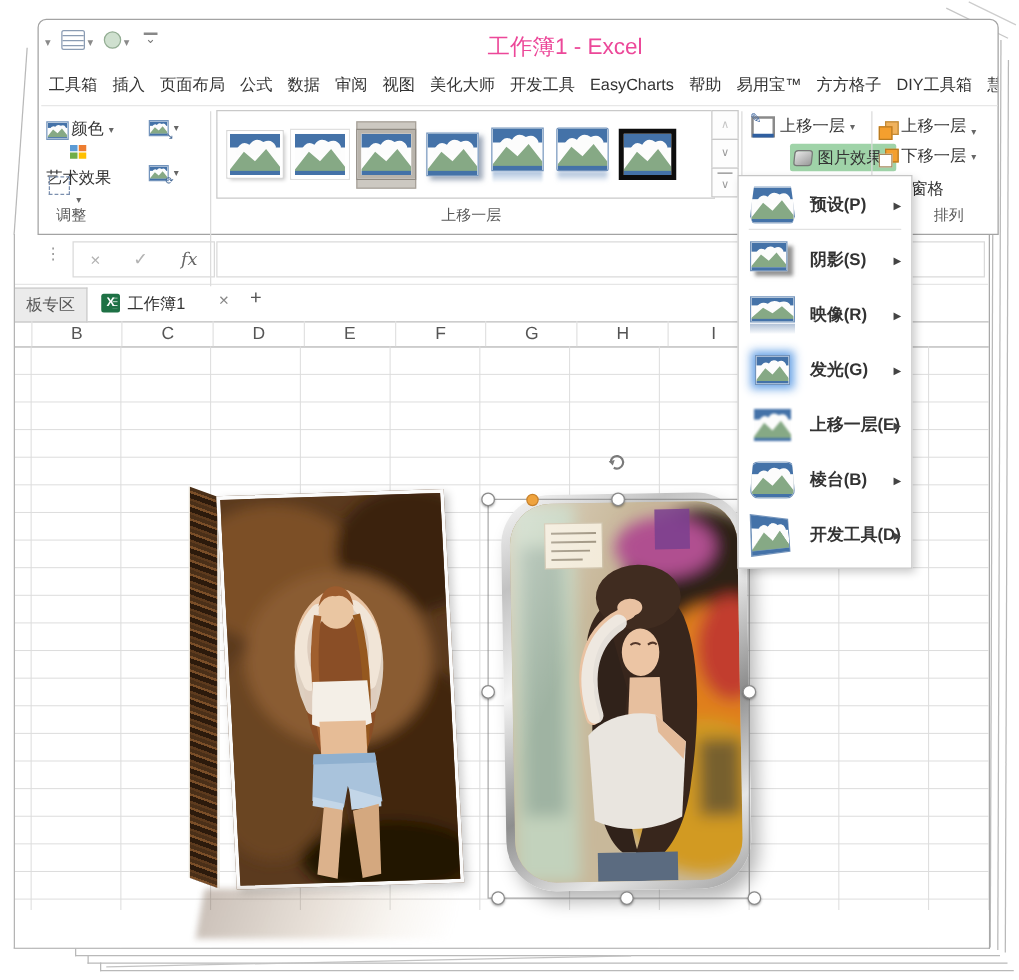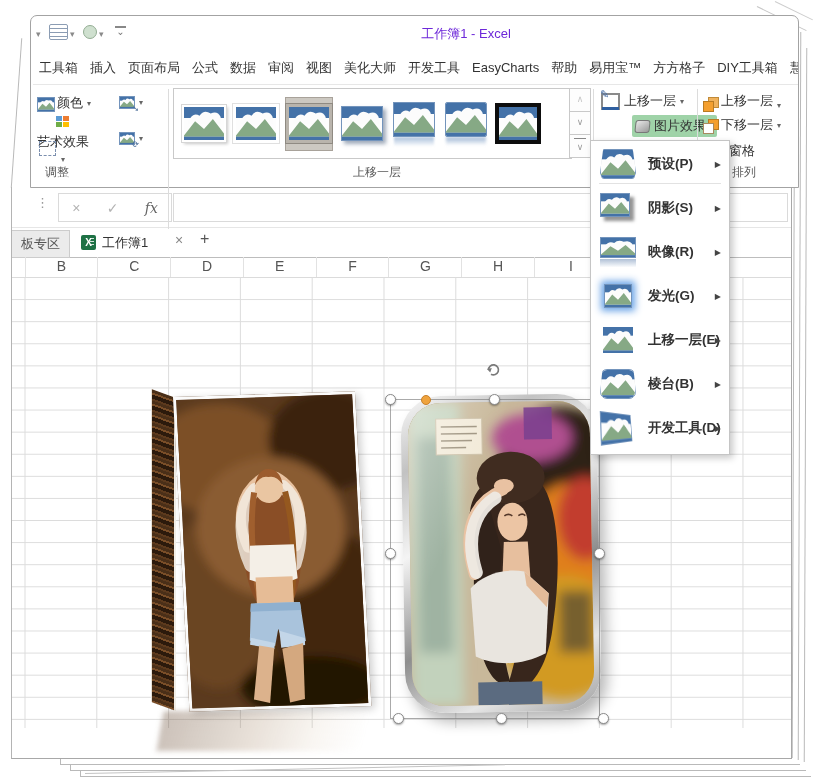--- a/index.html
+++ b/index.html
@@ -14,21 +14,21 @@
   
   #ribbon-win{position:absolute;left:30px;top:15px;width:767px;height:171px;background:#fff;
               border:1px solid #a3a3a3;border-radius:7px 7px 0 0;z-index:20;}
   #qat{position:absolute;left:0;top:0;width:100%;height:36px;}
   .qat-caret{position:absolute;top:13px;font-size:9px;color:#8a8a8a;}
   #qat-grid-icon{position:absolute;left:18px;top:8px;width:17px;height:14px;border:1px solid #8b9cb3;border-radius:2px;}
   #qat-grid-icon i{display:block;height:3px;border-bottom:1px solid #8b9cb3;}
   #qat-circle-icon{position:absolute;left:52px;top:9px;width:12px;height:12px;border-radius:50%;
                    background:#cfe0cf;border:1px solid #93ad93;}
   #qat-custom-icon{position:absolute;left:84px;top:10px;width:11px;color:#777;font-size:10px;line-height:6px;text-align:center;border-top:2px solid #888;padding-top:1px;}
-  #win-title{position:absolute;left:300px;top:9px;width:270px;text-align:center;font-size:13px;color:#6d28d9;}
+  #win-title{position:absolute;left:286px;top:9px;width:270px;text-align:center;font-size:18px;color:#ec4899;}
   #ribbon-tabs{position:absolute;left:2px;top:37px;right:0;height:31px;display:flex;overflow:hidden;
                border-bottom:1px solid #e7e7e7;}
   .rtab{flex:0 0 auto;padding:0 4px;margin:0 2px;line-height:30px;font-size:13px;color:#333;white-space:nowrap;}
 
   #ribbon-body{position:absolute;left:0;top:69px;right:0;bottom:0;}
   .vsep{position:absolute;top:4px;height:140px;width:1px;background:#dcdcdc;}
   .grp-label{position:absolute;top:79px;font-size:12px;color:#595959;}
   .rbtn{position:absolute;display:flex;align-items:center;gap:4px;font-size:13px;color:#333;white-space:nowrap;}
   .caret{font-size:8px;color:#666;}
   .mini16{width:16px;height:13px;position:relative;flex:0 0 auto;}
@@ -519,21 +519,21 @@
         <span class="caret">▾</span>
       </div>
       <div class="rbtn hl-green" style="left:568px;top:30px;padding:2px 3px;">
         <span class="effects-icon"></span>
         <span>图片效果</span>
         <span class="caret">▾</span>
       </div>
       <div class="rbtn" style="left:685px;top:57px;">
         <span>择窗格</span>
       </div>
-      <div class="grp-label" style="left:701px;">排列</div>
+      <div class="grp-label" style="left:716px;">排列</div>
 
       <div class="vsep" style="left:666px;height:64px;"></div>
 
       <div class="rbtn" style="left:672px;top:7px;align-items:flex-end;">
         <span class="layer-icon up-icon">
             <span class="b"></span>
             <span class="f"></span>
           </span>
         <span>上移一层</span>
         <span class="caret">▾</span>

